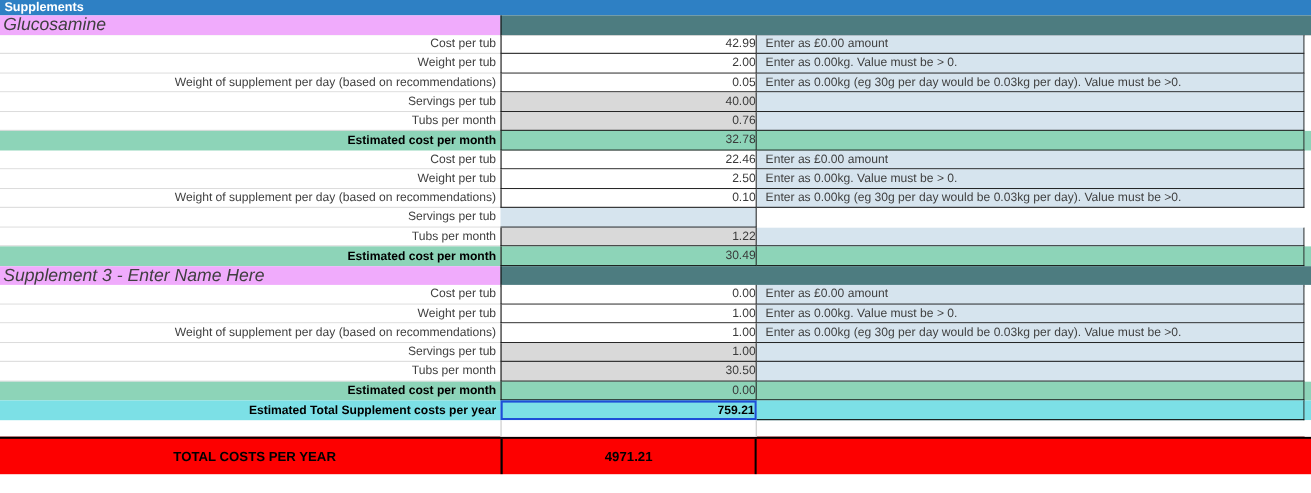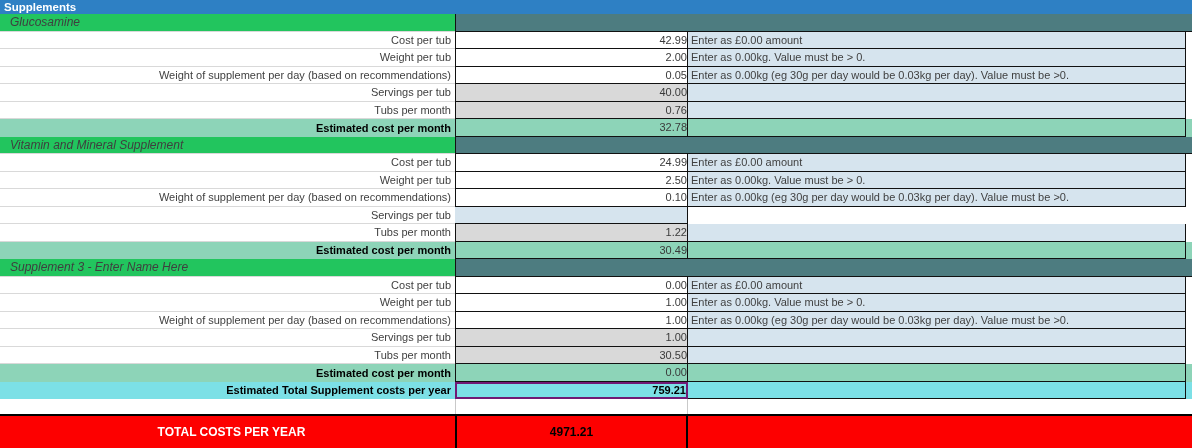--- a/index.html
+++ b/index.html
@@ -21,57 +21,57 @@
   }
   .sheet{width:1192px;height:448px;}
   .row{display:grid;grid-template-columns:455px 233px 498px 6px;height:17.5px;}
   .row.bluebar{grid-template-columns:1fr;height:14px;background:var(--header-blue);}
   .bluebar .bartext{
     color:#fff;font-weight:bold;font-size:11.5px;padding-left:4px;
     display:flex;align-items:center;height:100%;
   }
   .row.titlerow{grid-template-columns:455px 1fr;}
   .titlerow .namecell{
-    background:#22c55e;font-style:italic;font-size:12px;padding-left:10px;
+    background:#f0abfc;font-style:italic;font-size:16px;padding-left:3px;
     display:flex;align-items:center;border-bottom:1px solid var(--grid-gray);
   }
   .titlerow .tealcell{
     background:var(--section-teal);
     border-left:1px solid #111;border-bottom:1px solid #111;
   }
   .cell{display:flex;align-items:center;height:100%;overflow:hidden;white-space:nowrap;}
   .acell{justify-content:flex-end;padding-right:4px;background:#fff;border-bottom:1px solid var(--grid-gray);}
   .vcell{
     justify-content:flex-end;padding-right:0;background:#fff;color:#3a3a3a;
     border-left:1px solid #111;border-right:1px solid #111;border-bottom:1px solid #111;
   }
   .vcell.gray{background:var(--computed-gray);}
-  .hcell{background:var(--hint-blue);padding-left:3px;border-right:1px solid #111;border-bottom:1px solid #111;}
+  .hcell{background:var(--hint-blue);padding-left:8px;border-right:1px solid #111;border-bottom:1px solid #111;}
   .edge{background:#fff;}
   
   .row.est .acell{background:var(--estimate-green);font-weight:bold;color:#000;border-bottom:none;}
   .row.est .vcell{background:var(--estimate-green);}
   .row.est .hcell{background:var(--estimate-green);}
   .row.est .edge{background:var(--estimate-green);}
   
   .row.cyan .acell{background:var(--total-cyan);font-weight:bold;color:#000;border-bottom:none;padding-left:44px;}
-  .row.cyan .vcell{background:var(--total-cyan);font-weight:bold;color:#000;border:2px solid #701a75;}
+  .row.cyan .vcell{background:var(--total-cyan);font-weight:bold;color:#000;border:2px solid #1d4ed8;}
   .row.cyan .hcell{background:var(--total-cyan);}
   .row.cyan .edge{background:var(--total-cyan);}
   
   .row.blank{height:15px;}
   .row.blank .b{border-left:1px solid #c9c9c9;border-right:1px solid #c9c9c9;background:#fff;}
   
   .row.red{
     grid-template-columns:455px 233px 1fr;height:34px;
     background:var(--total-red);border-top:2px solid #000;
   }
   .row.red .rlabel{
     display:flex;align-items:center;justify-content:center;
-    font-weight:bold;font-size:12px;color:#ffffff;background:var(--total-red);padding-left:8px;
+    font-weight:bold;font-size:12px;color:#000000;background:var(--total-red);padding-left:8px;
   }
   .row.red .rvalue{
     display:flex;align-items:center;justify-content:center;
     font-weight:bold;font-size:12px;color:#000;background:var(--total-red);
     border-left:2px solid #000;border-right:2px solid #000;
   }
   .row.red .rfill{background:var(--total-red);}
 </style>
 </head>
 <body>
@@ -116,27 +116,23 @@
     <div class="cell hcell"></div>
     <div class="edge"></div>
   </div>
   <div class="row est">
     <div class="cell acell">Estimated cost per month</div>
     <div class="cell vcell">32.78</div>
     <div class="cell hcell"></div>
     <div class="edge"></div>
   </div>
 
-  <div class="row titlerow">
-    <div class="namecell">Vitamin and Mineral Supplement</div>
-    <div class="tealcell"></div>
-  </div>
   <div class="row">
     <div class="cell acell">Cost per tub</div>
-    <div class="cell vcell">24.99</div>
+    <div class="cell vcell">22.46</div>
     <div class="cell hcell">Enter as £0.00 amount</div>
     <div class="edge"></div>
   </div>
   <div class="row">
     <div class="cell acell">Weight per tub</div>
     <div class="cell vcell">2.50</div>
     <div class="cell hcell">Enter as 0.00kg. Value must be &gt; 0.</div>
     <div class="edge"></div>
   </div>
   <div class="row">

